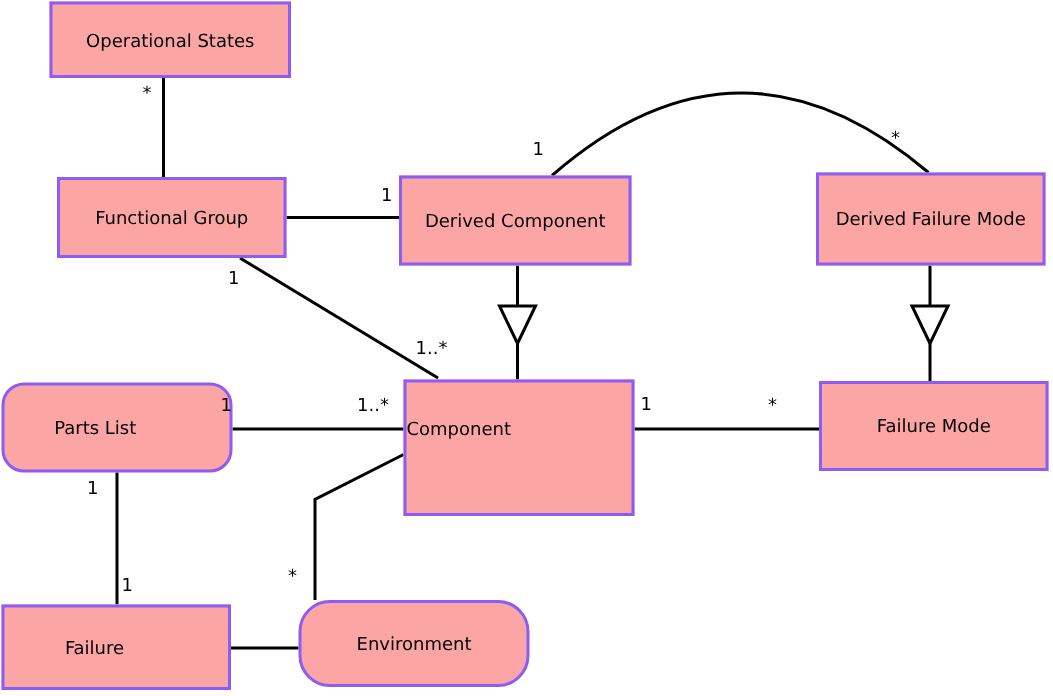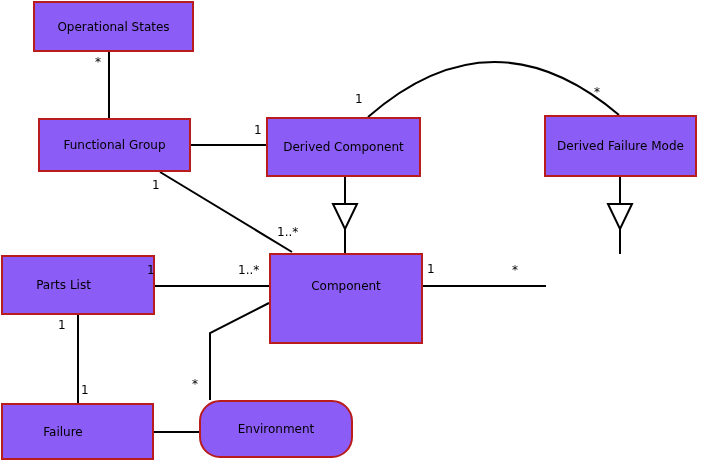--- a/index.html
+++ b/index.html
@@ -3,26 +3,26 @@
 <meta charset="utf-8">
 <style>
   html,body{margin:0;padding:0;background:#ffffff;}
   #canvas{
     position:relative;width:702px;height:464px;background:#ffffff;
     font-family:"DejaVu Sans","Liberation Sans",sans-serif;color:#000;
     overflow:hidden;
   }
   #wires{position:absolute;left:0;top:0;width:702px;height:464px;}
   .node{
-    position:absolute;background:#8b5cf6;border:2px solid #b91c1c;
+    position:absolute;background:#fca5a5;border:2px solid #8b5cf6;
     box-sizing:border-box;display:flex;align-items:center;justify-content:center;
     font-size:12px;white-space:nowrap;
   }
   .node.shift{padding-right:29px;}
-  #component{flex-direction:column;align-items:stretch;justify-content:flex-start;}
+  #component{flex-direction:row;align-items:stretch;justify-content:flex-start;}
   #component .name{height:61px;display:flex;align-items:center;justify-content:center;}
   #component .attrs{border-top:2px solid #000;flex:1;display:flex;align-items:center;padding-left:12px;}
   .mult{position:absolute;font-size:12px;line-height:12px;}
 </style>
 </head>
 <body>
 
 <div id="canvas">
 
   <svg id="wires" width="702" height="464" viewBox="0 0 702 464" fill="none" stroke="#000" stroke-width="2">
@@ -50,28 +50,31 @@
   </div>
 
   <div class="node" style="left:266px;top:117px;width:155px;height:60px;">
     <span>Derived Component</span>
   </div>
 
   <div class="node" style="left:544px;top:115px;width:153px;height:62px;">
     <span>Derived Failure Mode</span>
   </div>
 
-  <div class="node shift" style="left:1px;top:255px;width:154px;height:60px;">
+  <div class="node shift" style="left:1px;top:255px;width:154px;height:60px;border-radius:15px;">
     <span>Parts List</span>
   </div>
 
   <div class="node" id="component" style="left:269px;top:253px;width:154px;height:91px;">
     <div class="name">Component</div>
   </div>
 
+  <div class="node" style="left:546px;top:254px;width:153px;height:60px;">
+    <span>Failure Mode</span>
+  </div>
 
   <div class="node shift" style="left:1px;top:403px;width:153px;height:57px;">
     <span>Failure</span>
   </div>
 
   <div class="node" style="left:199px;top:400px;width:154px;height:58px;border-radius:21px;">
     <span>Environment</span>
   </div>
 
   <span class="mult" style="left:95px;top:56px;">*</span>

